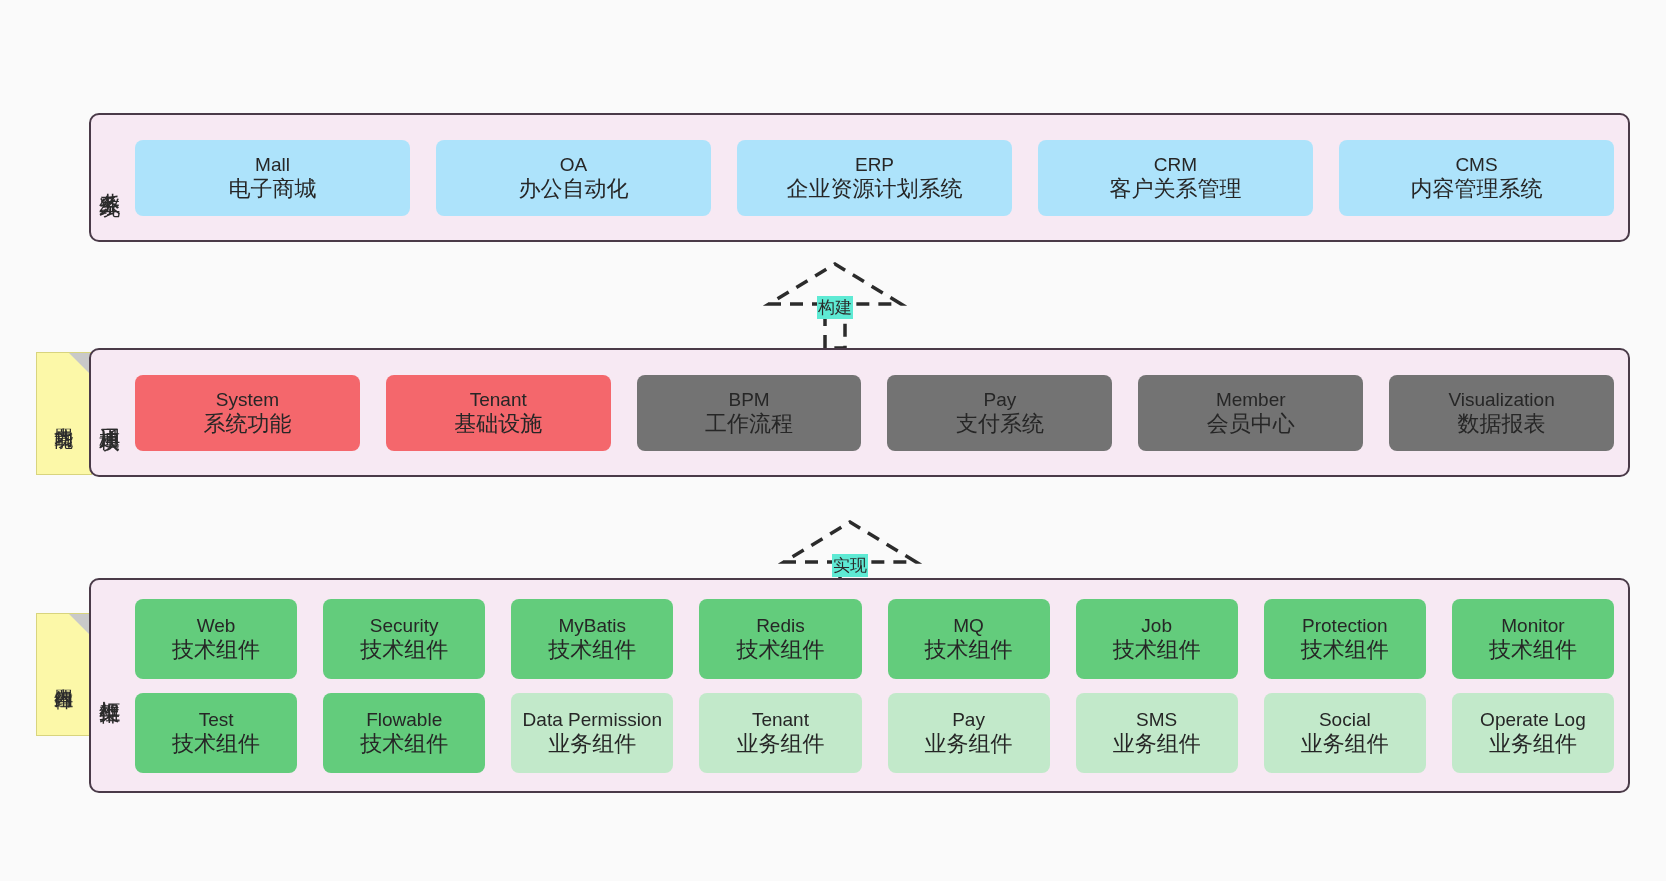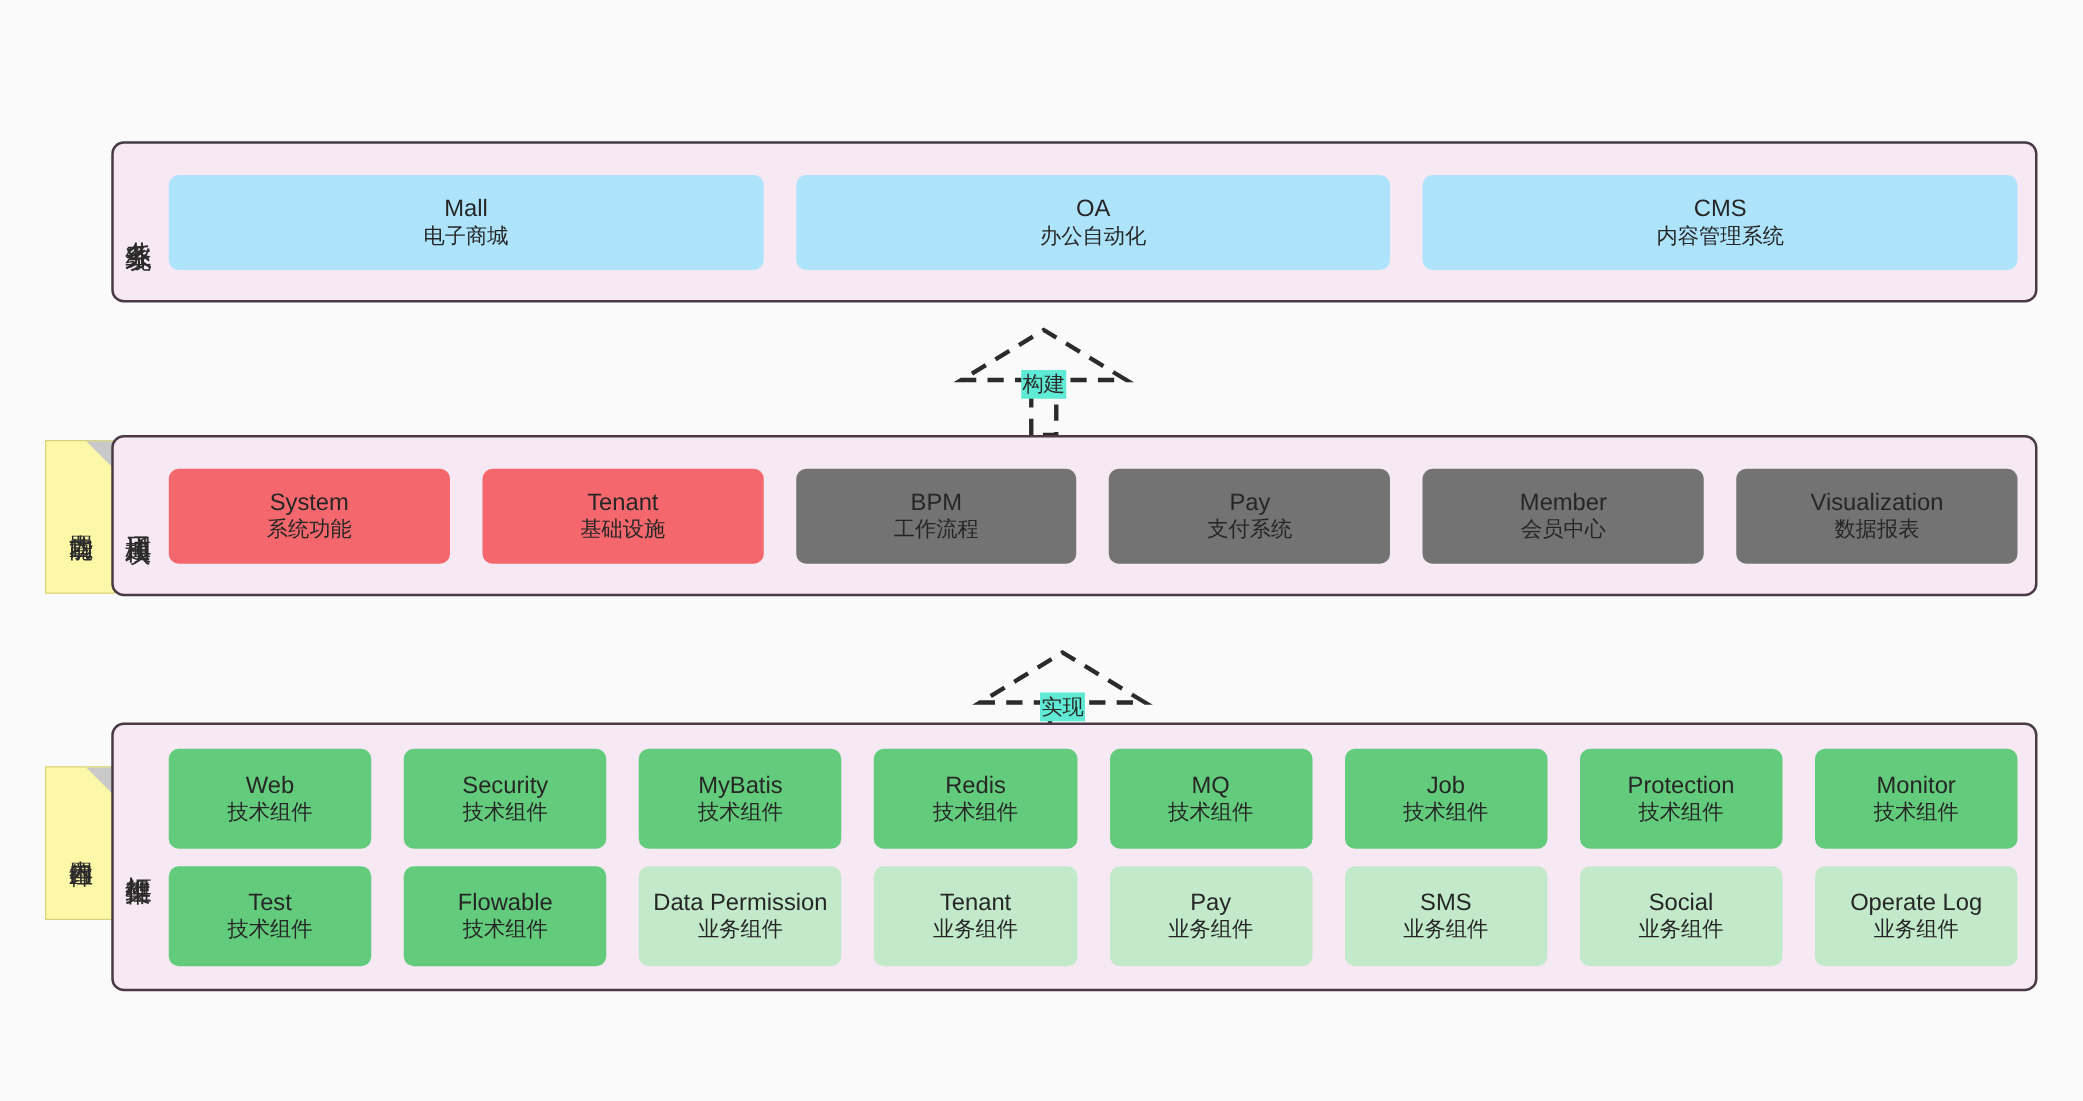--- a/index.html
+++ b/index.html
@@ -61,21 +61,21 @@
     flex-direction: column;
     align-items: center;
     justify-content: center;
     border-radius: 8px;
     text-align: center;
     line-height: 1.22;
     color: #262626;
     padding: 6px 4px;
   }
   .cell .t1 { font-size: 19px; }
-  .cell .t2 { font-size: 17px; }
+  .cell .t2 { font-size: 22px; }
 
   
   .c-blue       { background: #ade3fb; }
   .c-red        { background: #f4676c; }
   .c-pink       { background: #737373; }
   .c-green      { background: #63cc7c; }
   .c-lightgreen { background: #c2e9ca; }
 
   
   .note {
@@ -135,20 +135,28 @@
       <div class="row">
         <div class="cell c-blue" style="height:76px;">
           <span class="t1">Mall</span>
           <span class="t2">电子商城</span>
         </div>
         <div class="cell c-blue" style="height:76px;">
           <span class="t1">OA</span>
           <span class="t2">办公自动化</span>
         </div>
         <div class="cell c-blue" style="height:76px;">
+          <span class="t1">ERP</span>
+          <span class="t2">企业资源计划系统</span>
+        </div>
+        <div class="cell c-blue" style="height:76px;">
+          <span class="t1">CRM</span>
+          <span class="t2">客户关系管理</span>
+        </div>
+        <div class="cell c-blue" style="height:76px;">
           <span class="t1">CMS</span>
           <span class="t2">内容管理系统</span>
         </div>
       </div>
     </div>
   </div>
 
   <div class="arrow" style="left:755px; top:258px;">
     <svg viewBox="0 0 160 100" width="160" height="100">
       <path d="M70 90 L70 46 L14 46 L80 6 L146 46 L90 46 L90 90 L70 90 Z" fill="none" stroke="#2b2b2b" stroke-width="3.5" stroke-dasharray="13 9" stroke-linejoin="miter"></path>

